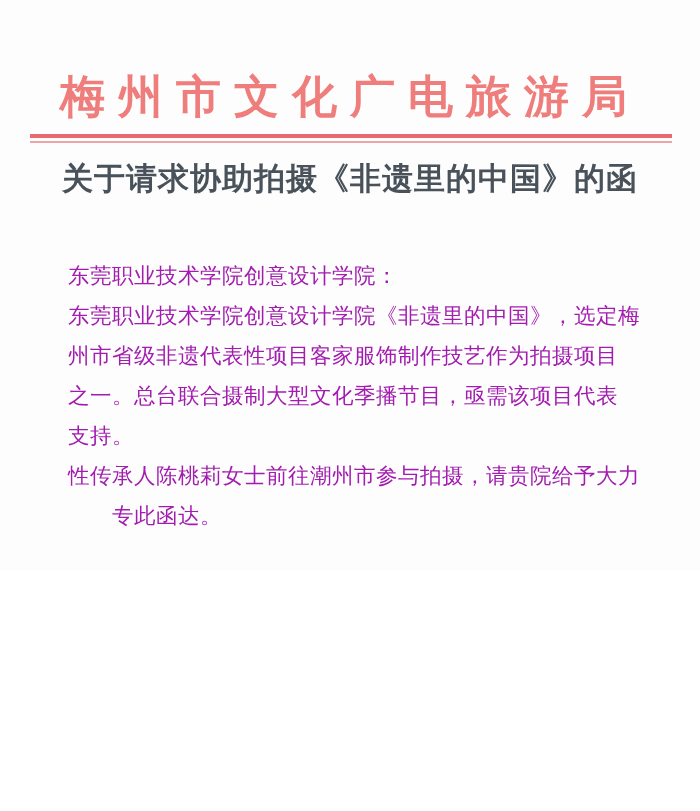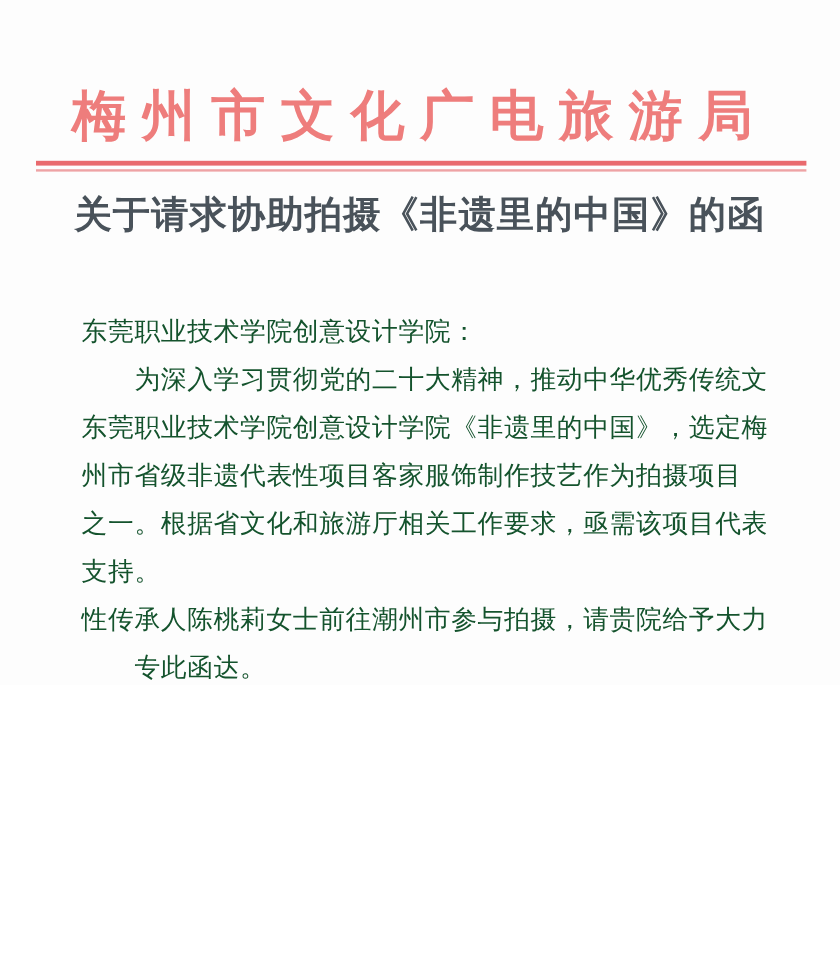--- a/index.html
+++ b/index.html
@@ -33,21 +33,21 @@
     color: #49525a;
     font-family: Liberation Serif, serif;
     font-weight: bold;
     font-size: 31px;
     line-height: 42px;
     letter-spacing: 1px;
     white-space: nowrap;
   }
   .body {
     margin: 56px 60px 0 68px;
-    color: #14532d;
+    color: #a21caf;
     font-size: 21.5px;
     line-height: 40px;
     letter-spacing: 0.5px;
   }
   .body-line { white-space: nowrap; }
   .body-line.indent { padding-left: 44px; }
   .sig-org {
     position: absolute;
     top: 668px;
     left: 367px;
@@ -91,24 +91,23 @@
 
   <div class="rule">
     <div class="rule-thick"></div>
     <div class="rule-thin"></div>
   </div>
 
   <div class="doc-title">关于请求协助拍摄《非遗里的中国》的函</div>
 
   <div class="body">
       <div class="body-line">东莞职业技术学院创意设计学院：</div>
-      <div class="body-line indent">为深入学习贯彻党的二十大精神，推动中华优秀传统文</div>
       <div class="body-line">东莞职业技术学院创意设计学院《非遗里的中国》，选定梅</div>
       <div class="body-line">州市省级非遗代表性项目客家服饰制作技艺作为拍摄项目</div>
-      <div class="body-line">之一。根据省文化和旅游厅相关工作要求，亟需该项目代表</div>
+      <div class="body-line">之一。总台联合摄制大型文化季播节目，亟需该项目代表</div>
       <div class="body-line">支持。</div>
       <div class="body-line">性传承人陈桃莉女士前往潮州市参与拍摄，请贵院给予大力</div>
       <div class="body-line indent">专此函达。</div>
     </div>
 
   <div class="sig-org">梅州市文化广电旅游局</div>
 
   <div class="sig-date">2023 年 5 月 19 日</div>
 
   <svg class="seal" viewBox="0 0 164 164" xmlns="http://www.w3.org/2000/svg">

